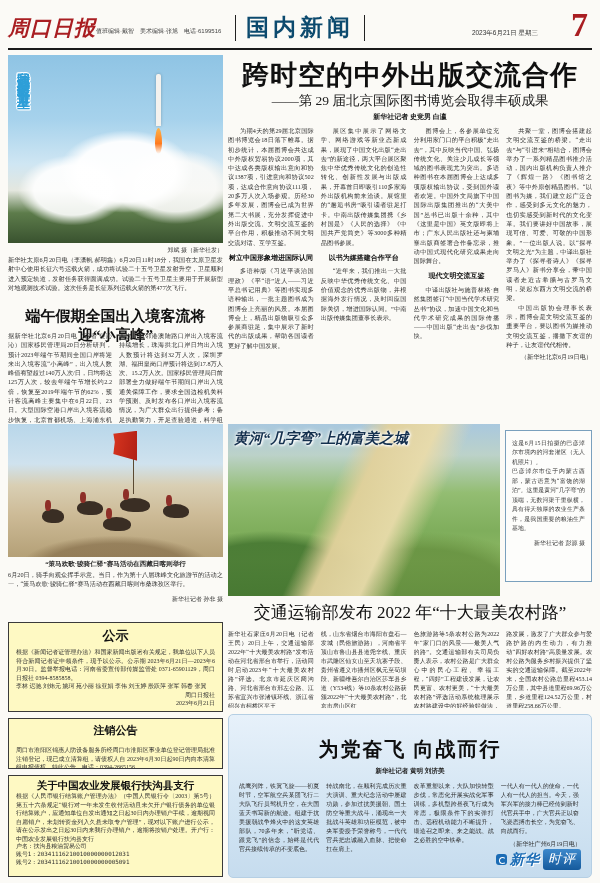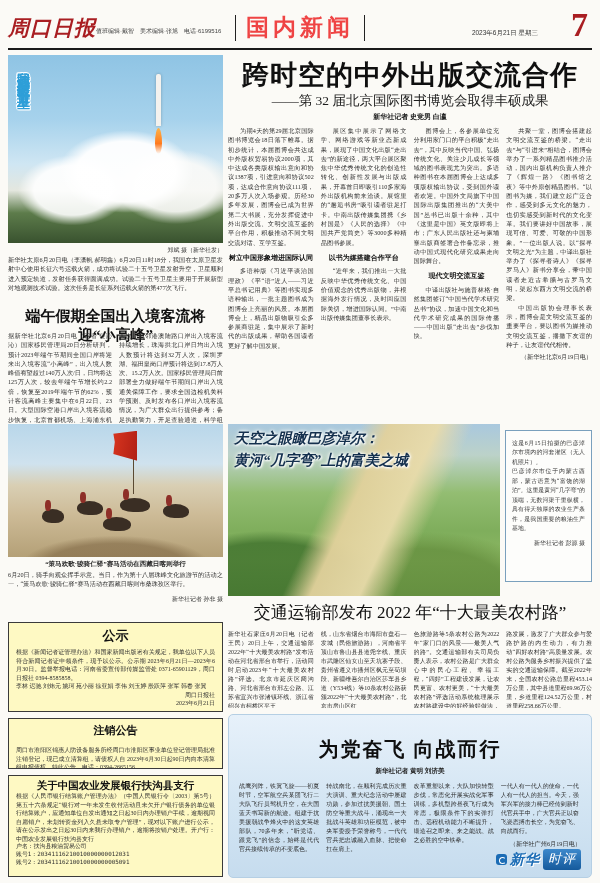--- a/index.html
+++ b/index.html
@@ -11,21 +11,21 @@
   }
   .abs { position:absolute; }
   .justify { text-align:justify; }
 
   
   #masthead { left:8px; top:14px; font-size:21px; font-weight:bold; color:#a91e22;
     font-style:italic; letter-spacing:1px; }
   #editors { left:96px; top:27px; font-size:6px; color:#444; font-family:"Liberation Sans",sans-serif; }
   #section-title-wrap { left:0; right:0; top:12px; display:flex; justify-content:center; align-items:center; gap:10px; }
   .vbar { width:1px; height:26px; background:#222; }
-  #section-title { font-size:23px; font-weight:bold; letter-spacing:4px; color:#ef4444; }
+  #section-title { font-size:23px; font-weight:bold; letter-spacing:4px; color:#0c4a6e; }
   #date-line { right:62px; top:29px; font-size:6.5px; color:#333; font-family:"Liberation Sans",sans-serif; }
   #page-num { right:12px; top:6px; font-size:34px; font-weight:bold; color:#a91e22; }
   #head-rule { left:8px; right:8px; top:48px; border-bottom:2px solid #1a1a1a; }
 
   
   .body-6 { font-size:6.2px; line-height:1.5; color:#2e2e2e; }
   .credit { font-size:6px; color:#333; }
   h3.subhead { font-size:7px; text-align:center; margin:6px 0 3px; color:#111; }
 
   
@@ -185,21 +185,21 @@
   <div class="abs notice-box" id="bank-box">
     <div class="notice-title">关于中国农业发展银行扶沟县支行</div>
     <div class="notice-body justify">根据《人民币银行结算账户管理办法》（中国人民银行令〔2003〕第5号）第五十六条规定“银行对一年未发生收付活动且未欠开户银行债务的单位银行结算账户，应通知单位自发出通知之日起30日内办理销户手续，逾期视同自愿销户，未划转资金列入久悬未取专户管理”，现对以下账户进行公示，请在公示发出之日起30日内来我行办理销户，逾期将按销户处理。开户行：中国农业发展银行扶沟县支行</div>
     <div class="acct">户名：扶沟县粮油贸易公司</div>
     <div class="acct">账号1：20341116210010000000012031</div>
     <div class="acct">账号2：20341116210010000000005091</div>
 
   </div>
 
   <div class="abs" id="main-headline">跨时空的中外出版交流合作</div>
-  <div class="abs" id="main-subtitle">——第 32 届北京国际图书博览会取得丰硕成果</div>
+  <div class="abs" id="main-subtitle">——第 29 届北京国际图书博览会取得丰硕成果</div>
   <div class="abs" id="main-byline">新华社记者 史竞男 白瀛</div>
   <div class="abs" id="main-body">
     <div class="col body-6 justify">
       <p>为期4天的第29届北京国际图书博览会18日落下帷幕。据初步统计，本届图博会共达成中外版权贸易协议2000项，其中达成各类版权输出意向和协议1387项，引进意向和协议502项，达成合作意向协议111项，20多万人次入场参观。历经30多年发展，图博会已成为世界第二大书展，充分发挥促进中外出版交流、文明交流互鉴的平台作用，积极推动不同文明交流对话、互学互鉴。</p>
       <h3 class="subhead">树立中国形象增进国际认同</h3>
       <p>多语种版《习近平谈治国理政》《平“语”近人——习近平总书记用典》等图书实现多语种输出，一批主题图书成为图博会上亮丽的风景。本届图博会上，精品出版物吸引众多参展商驻足，集中展示了新时代的出版成果，帮助各国读者更好了解中国发展。</p>
     </div>
     <div class="col body-6 justify">
       <p>展区集中展示了网络文学、网络游戏等新业态新成果，展现了中国文化出版“走出去”的新途径，两大平台展区聚焦中华优秀传统文化的创造性转化、创新性发展与出版成果，开幕首日即吸引110多家海外出版机构前来洽谈。展馆里的“邂逅书房”吸引读者驻足打卡。中南出版传媒集团携《乡村国是》《人民的选择》《中国共产党简史》等3000多种精品图书参展。</p>
       <h3 class="subhead">以书为媒搭建合作平台</h3>
@@ -212,21 +212,20 @@
     </div>
     <div class="col body-6 justify">
       <p>共聚一堂，图博会搭建起文明交流互鉴的桥梁。“走出去”与“引进来”相结合，图博会举办了一系列精品图书推介活动，国内出版机构负责人推介了《辉煌一路》《图书馆之夜》等中外原创精品图书。“以图书为媒，我们建立起广泛合作，感受到多元文化的魅力，也切实感受到新时代的文化变革。我们要讲好中国故事，展现可信、可爱、可敬的中国形象。”一位出版人说。以“探寻文明之光”为主题，中译出版社举办了《探寻者诗人》《探寻罗马人》新书分享会，带中国读者走近古希腊与古罗马文明，架起东西方文明交流的桥梁。</p>
       <p>中国出版协会理事长表示，图博会是文明交流互鉴的重要平台，要以图书为媒推动文明交流互鉴，播撒下友谊的种子，让友谊代代相传。</p>
       <div class="ending">（新华社北京6月19日电）</div>
     </div>
   </div>
 
   <div class="abs" id="aerial-photo">
     <div id="aerial-title">
-      <div>天空之眼瞰巴彦淖尔：</div>
       <div>黄河“几字弯”上的富美之城</div>
     </div>
   </div>
   <div class="abs" id="aerial-caption-box">
     <div class="cap">这是6月15日拍摄的巴彦淖尔市境内的河套灌区（无人机照片）。</div>
     <div class="cap">巴彦淖尔市位于内蒙古西部，蒙古语意为“富饶的湖泊”。这里是黄河“几字弯”的顶端，无数河渠千里纵横，具有得天独厚的农业生产条件，是我国重要的粮油生产基地。</div>
     <div class="credit">新华社记者 彭源 摄</div>
   </div>
 
   <div class="abs" id="jiaotong-headline">交通运输部发布 2022 年“十大最美农村路”</div>

